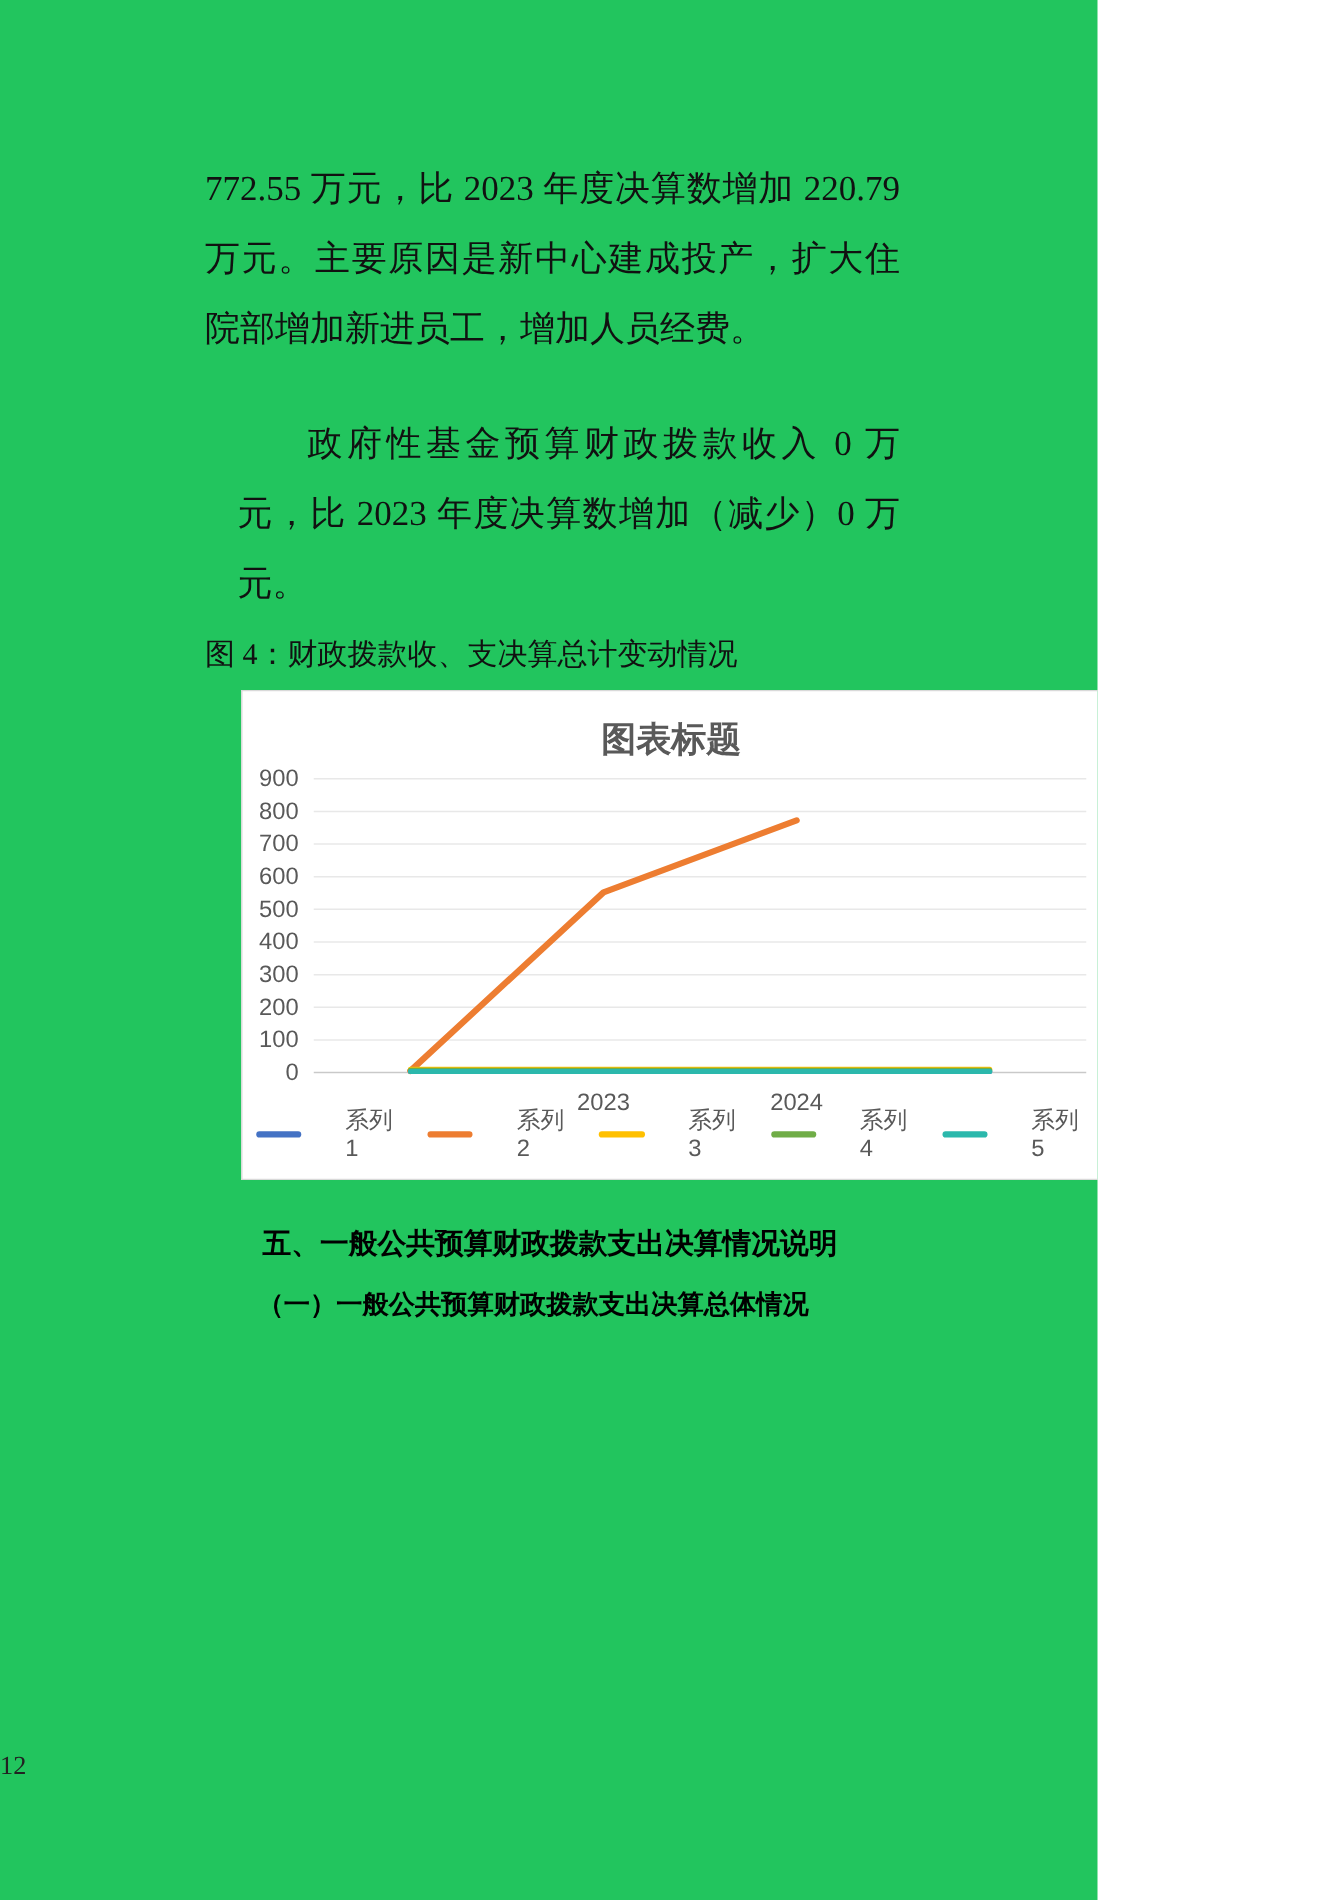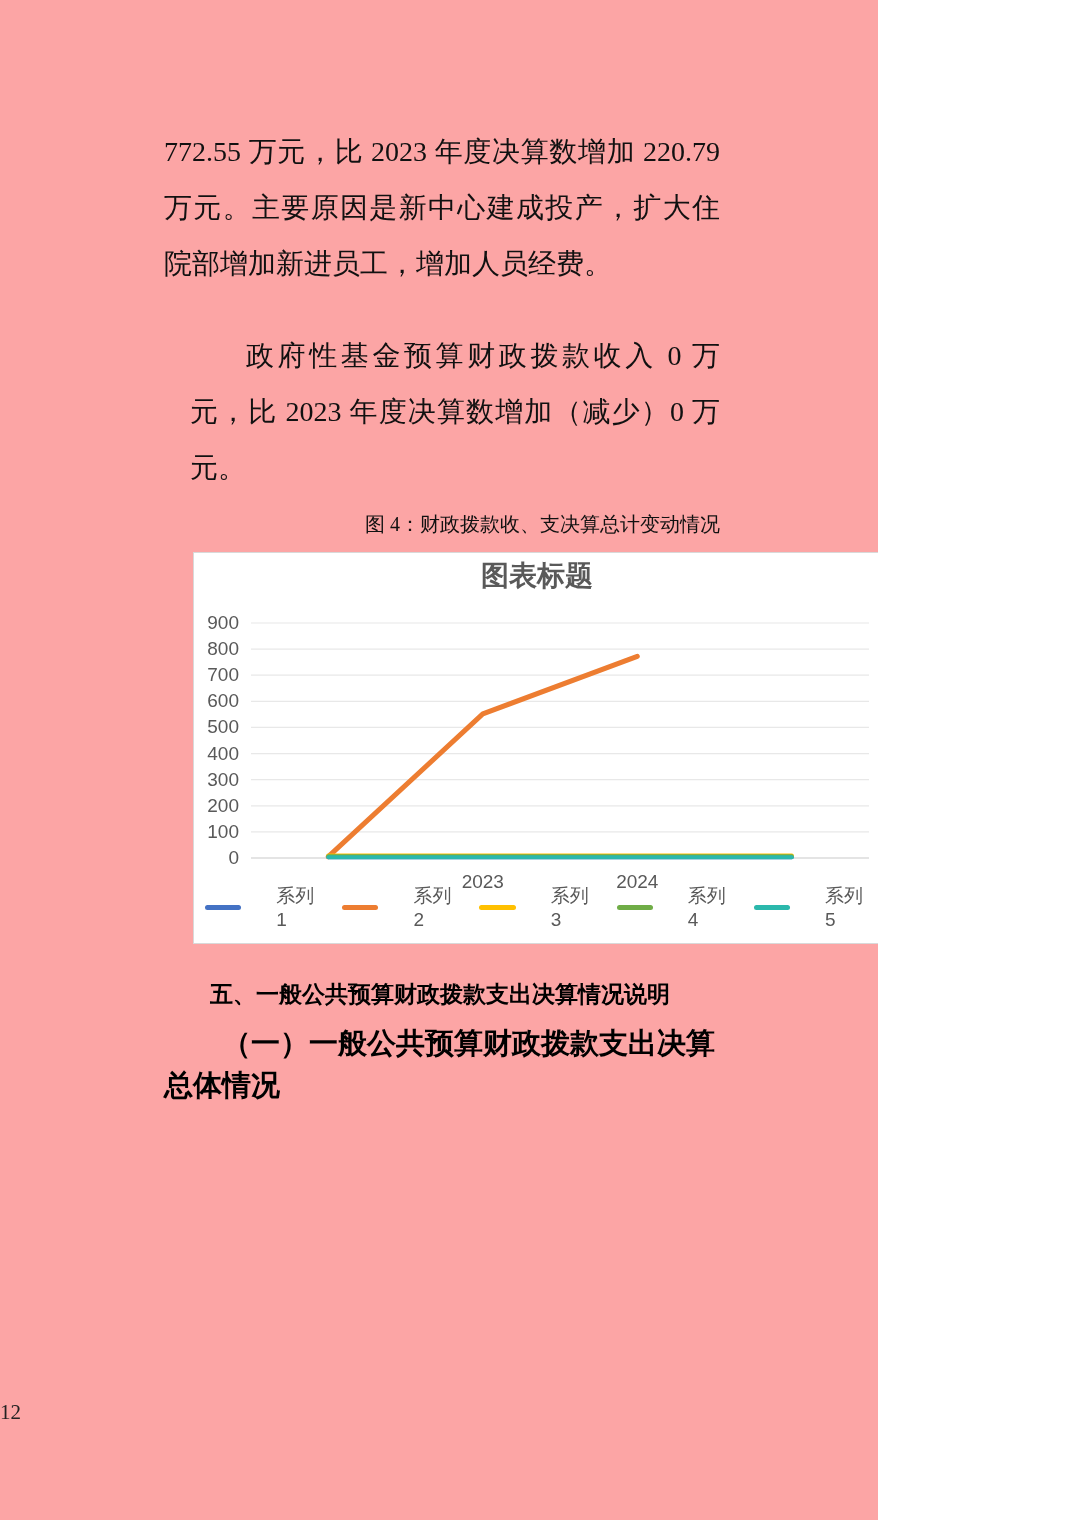--- a/index.html
+++ b/index.html
@@ -1,44 +1,44 @@
 <!DOCTYPE html>
 <html><head>
 <meta charset="utf-8">
 <style>
   html,body{margin:0;padding:0;background:#ffffff;}
   .page{
     position:relative;
     width:878px;height:1520px;
-    background:#fca5a5;
+    background:#22c55e;
     color:#111111;
     font-family:"Liberation Serif","DejaVu Serif",serif;
     overflow:hidden;
   }
   .content{padding:124px 158px 0 164px;}
   p.body{
     font-size:28px;line-height:56px;margin:0;
     text-align:justify;text-justify:inter-ideograph;
   }
   p.indent{text-indent:2em;margin-left:26px;}
   p.gap-before{margin-top:36px;}
   p.caption{
-    font-size:20px;line-height:56px;margin:0;
-    text-align:right;
+    font-size:24px;line-height:56px;margin:0;
+    text-align:left;
   }
   .chart-box{
     position:relative;
     width:688px;height:392px;
     margin:0 0 0 29px;
     border:1px solid #d9d9d9;
     background:#ffffff;
     box-sizing:border-box;
   }
   .chart-title{
-    position:absolute;top:4px;left:0;width:100%;
+    position:absolute;top:20px;left:0;width:100%;
     text-align:center;
     font-family:"Liberation Sans","DejaVu Sans",sans-serif;
     font-size:28px;font-weight:600;color:#595959;
   }
   .chart-box svg{position:absolute;top:0;left:0;}
   .chart-box svg text{
     font-family:"Liberation Sans","DejaVu Sans",sans-serif;
     font-size:19px;fill:#595959;
   }
   .legend{
@@ -51,21 +51,21 @@
     font-family:"Liberation Sans","DejaVu Sans",sans-serif;
     font-size:19px;color:#595959;
   }
   h2.section{
     font-family:"Liberation Sans","DejaVu Sans",sans-serif;
     font-size:23px;font-weight:700;color:#000000;
     line-height:38px;margin:31px 0 0 0;text-indent:2em;
   }
   h3.subsection{
     font-family:"Liberation Serif","DejaVu Serif",serif;
-    font-size:29px;font-weight:700;color:#000000;
+    font-size:21px;font-weight:700;color:#000000;
     line-height:42px;margin:9px 0 0 0;text-indent:2em;
   }
   p.last{margin-top:18px;}
   .pageno{
     position:absolute;top:1400px;left:0;width:100%;
     text-align:left;font-size:21px;color:#222222;
   }
 </style>
 </head>
 <body>

